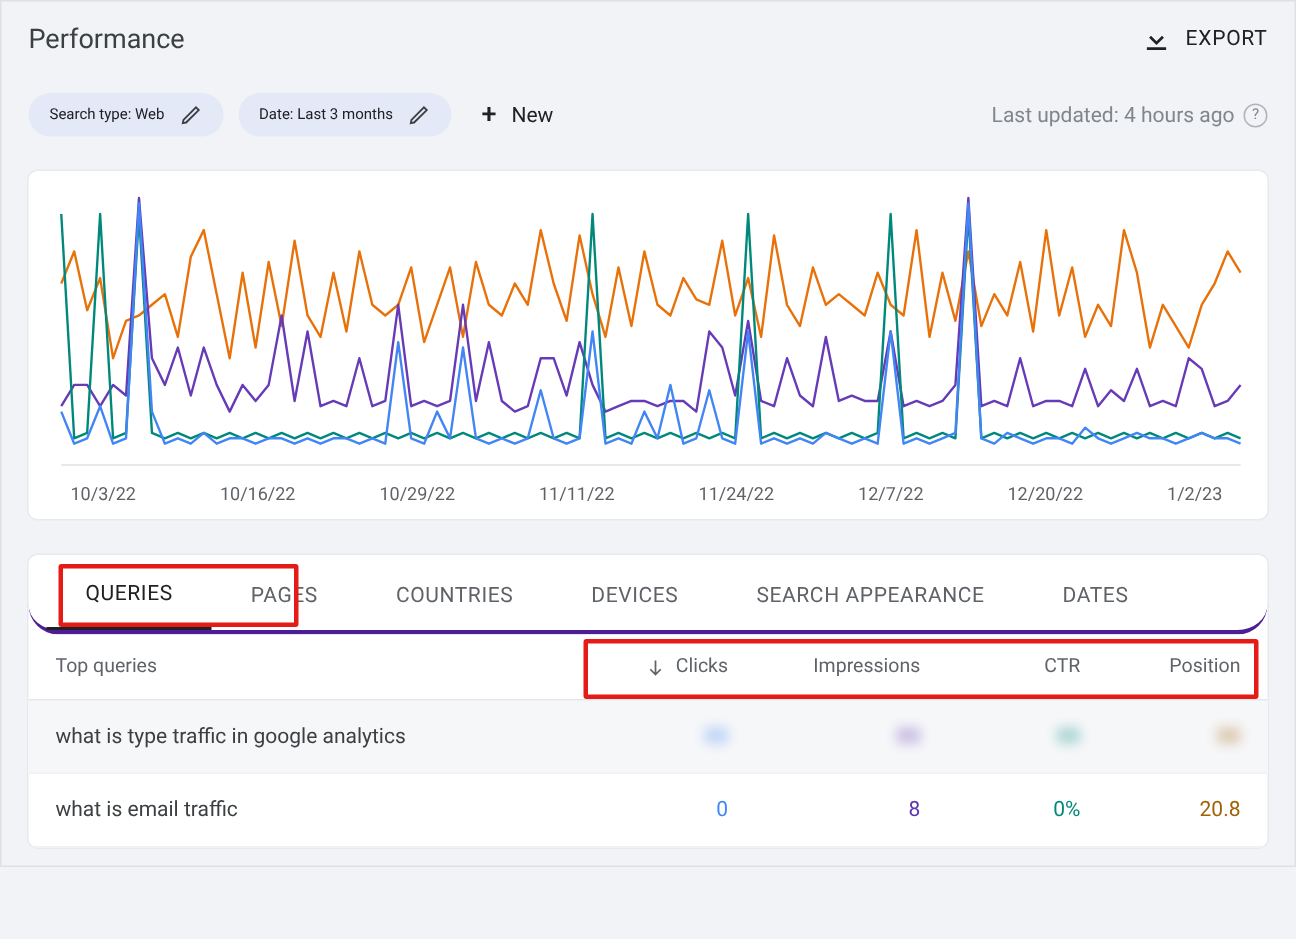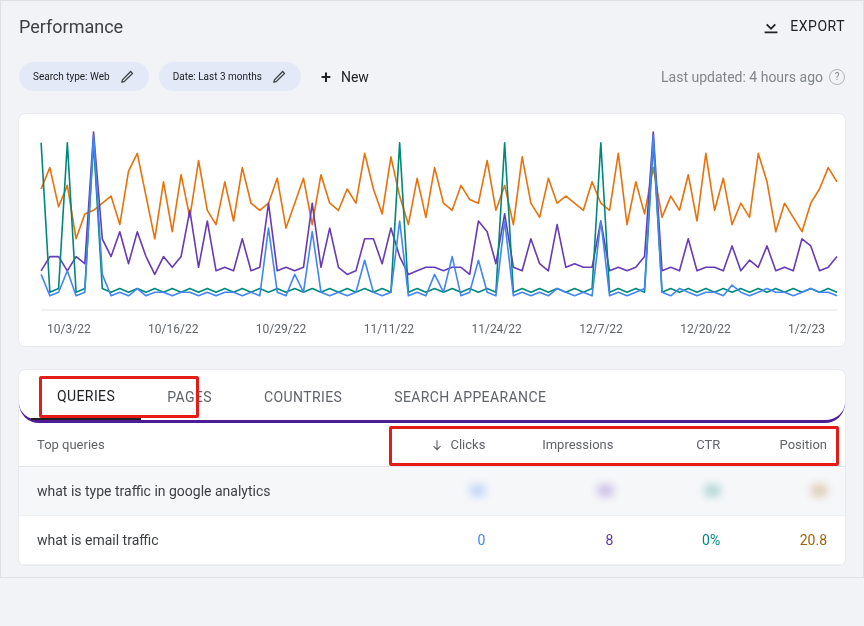--- a/index.html
+++ b/index.html
@@ -29,21 +29,21 @@
   .chip {
     background:#e3e9f7; border-radius:18px; padding:7px 14px; display:flex; align-items:center; gap:10px;
     font-size:10px; color:#202124; cursor:pointer;
   }
   .chip svg { width:15px; height:15px; stroke:#3c4043;}
   .add-new { display:flex; align-items:center; gap:10px; padding:7px 10px; cursor:pointer;}
   .add-new .plus { font-size:18px; font-weight:500;}
   .last-updated { color:#80868b; font-size:14px; display:flex; align-items:center; gap:6px;}
   .help-circle { width:16px; height:16px; border:1px solid #b0b4ba; border-radius:50%; display:inline-flex; align-items:center; justify-content:center; font-size:10px; color:#80868b;}
   .chart-card {
-    background:#fff; border-radius:6px; margin:0 18px 24px 18px; padding:12px 2px 8px 0;
+    background:#fff; border-radius:6px; margin:0 18px 24px 18px; padding:12px 12px 8px 0;
     box-shadow:0 0 0 1px rgba(0,0,0,.04);
   }
   .chart-area { position:relative; width:100%; height:190px;}
   .chart-area svg { width:100%; height:100%;}
   .x-axis { display:flex; justify-content:space-between; padding:6px 18px 2px 28px; color:#5f6368; font-size:12px;}
   .table-card {
     background:#fff; border-radius:6px; margin:0 18px 12px 18px; padding:0;
     box-shadow:0 0 0 1px rgba(0,0,0,.04);
     position:relative;
   }
@@ -136,21 +136,23 @@
         <span>1/2/23</span>
       </div>
   </div>
 
   <div class="table-card">
     <div class="tabs-row" id="tabs-row">
       <div class="highlight-red-tab" style="left:20px; top:6px; width:160px; height:42px;"></div>
     <div class="tab active">QUERIES</div>
         <div class="tab">PAGES</div>
         <div class="tab">COUNTRIES</div>
+        <div class="tab">DEVICES</div>
         <div class="tab">SEARCH APPEARANCE</div>
+        <div class="tab">DATES</div>
       </div>
 
     <div style="position:relative;">
       <div class="table-header">
         <div>Top queries</div>
         <div class="th-right th-clicks">
           <svg viewBox="0 0 24 24" fill="none" stroke="#5f6368" stroke-width="2">
               <path d="M12 4v16M6 14l6 6 6-6"></path>
             </svg>
           <span>Clicks</span>

